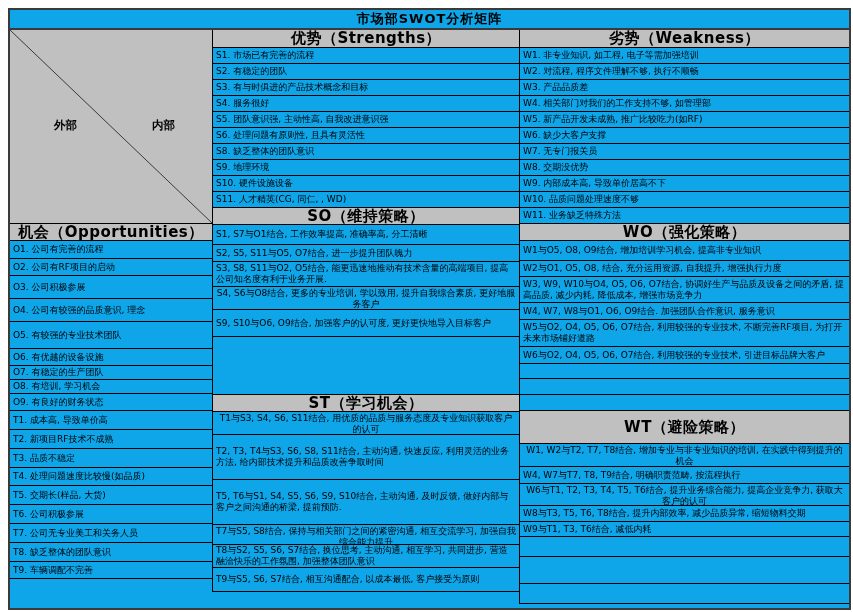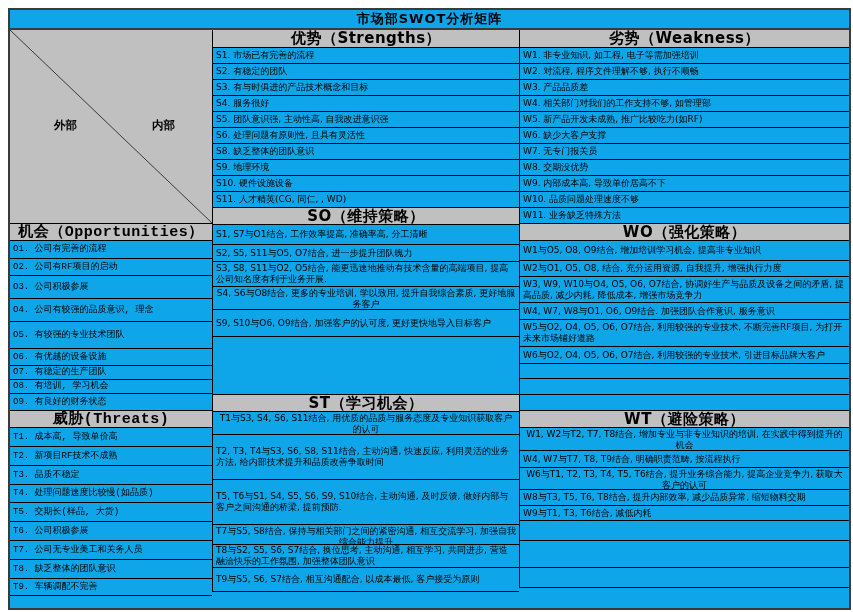--- a/index.html
+++ b/index.html
@@ -2,21 +2,21 @@
 <html><head>
 <meta charset="utf-8">
 <style>
   html,body{margin:0;padding:0;background:#fff;width:853px;height:612px;
     font-family:"DejaVu Sans",sans-serif;color:#000;}
   .wrap{position:absolute;left:8px;top:8px;width:839px;border:2px solid #3a3a3a;background:#0ea5e9;}
   .titlebar{height:18px;line-height:18px;text-align:center;font-weight:bold;font-size:13px;
     border-bottom:2px solid #3a3a3a;letter-spacing:1px;}
   .grid{display:flex;height:578px;align-items:flex-start;}
   .col{display:flex;flex-direction:column;box-sizing:border-box;}
-  .col1{width:202px;font-family:Liberation Mono, monospace;}
+  .col1{width:202px;}
   .col2{width:307px;border-left:1px solid #000;}
   .col3{width:330px;border-left:1px solid #000;}
   .cell{box-sizing:border-box;border-bottom:1px solid #000;padding:1px 3px;overflow:hidden;
     font-size:9px;line-height:11px;display:flex;align-items:center;word-break:break-all;}
   .clip{align-items:flex-start;text-align:center;}
   .hdr{background:#c0c0c0;font-weight:bold;justify-content:center;text-align:center;
     font-size:15px;letter-spacing:0.5px;overflow:hidden;}
   .corner{position:relative;height:194px;background:#c0c0c0;border-bottom:1px solid #000;
     box-sizing:border-box;}
   .corner svg{position:absolute;left:0;top:0;}
@@ -42,21 +42,20 @@
       <div class="cell hdr" style="height:17px">机会（Opportunities）</div>
       <div class="cell" style="height:18px">O1. 公司有完善的流程</div>
       <div class="cell" style="height:17px">O2. 公司有RF项目的启动</div>
       <div class="cell" style="height:23px">O3. 公司积极参展</div>
       <div class="cell" style="height:23px">O4. 公司有较强的品质意识, 理念</div>
       <div class="cell" style="height:27px">O5. 有较强的专业技术团队</div>
       <div class="cell" style="height:17px">O6. 有优越的设备设施</div>
       <div class="cell" style="height:14px">O7. 有稳定的生产团队</div>
       <div class="cell" style="height:14px">O8. 有培训, 学习机会</div>
       <div class="cell" style="height:17px">O9. 有良好的财务状态</div>
-      <div class="cell hdr" style="height:17px">威胁(Threats)</div>
       <div class="cell" style="height:19px">T1. 成本高, 导致单价高</div>
       <div class="cell" style="height:19px">T2. 新项目RF技术不成熟</div>
       <div class="cell" style="height:19px">T3. 品质不稳定</div>
       <div class="cell" style="height:18px">T4. 处理问题速度比较慢(如品质)</div>
       <div class="cell" style="height:19px">T5. 交期长(样品, 大货)</div>
       <div class="cell" style="height:19px">T6. 公司积极参展</div>
       <div class="cell" style="height:19px">T7. 公司无专业美工和关务人员</div>
       <div class="cell" style="height:19px">T8. 缺乏整体的团队意识</div>
       <div class="cell" style="height:17px">T9. 车辆调配不完善</div>
     </div>
@@ -105,21 +104,21 @@
       <div class="cell hdr" style="height:17px">WO（强化策略）</div>
       <div class="cell" style="height:20px">W1与O5, O8, O9结合, 增加培训学习机会, 提高非专业知识</div>
       <div class="cell" style="height:16px">W2与O1, O5, O8, 结合, 充分运用资源, 自我提升, 增强执行力度</div>
       <div class="cell" style="height:26px">W3, W9, W10与O4, O5, O6, O7结合, 协调好生产与品质及设备之间的矛盾, 提高品质, 减少内耗, 降低成本, 增强市场竞争力</div>
       <div class="cell" style="height:17px">W4, W7, W8与O1, O6, O9结合. 加强团队合作意识, 服务意识</div>
       <div class="cell" style="height:27px">W5与O2, O4, O5, O6, O7结合, 利用较强的专业技术, 不断完善RF项目, 为打开未来市场铺好道路</div>
       <div class="cell" style="height:17px">W6与O2, O4, O5, O6, O7结合, 利用较强的专业技术, 引进目标品牌大客户</div>
       <div class="cell" style="height:15px"></div>
       <div class="cell" style="height:16px"></div>
       <div class="cell" style="height:16px"></div>
-      <div class="cell hdr" style="height:17px">WT（避险策略）</div>
+      <div class="cell hdr" style="height:33px">WT（避险策略）</div>
       <div class="cell clip" style="height:23px">W1, W2与T2, T7, T8结合, 增加专业与非专业知识的培训, 在实践中得到提升的机会</div>
       <div class="cell" style="height:17px">W4, W7与T7, T8, T9结合, 明确职责范畴, 按流程执行</div>
       <div class="cell clip" style="height:22px">W6与T1, T2, T3, T4, T5, T6结合, 提升业务综合能力, 提高企业竞争力, 获取大客户的认可</div>
       <div class="cell" style="height:16px">W8与T3, T5, T6, T8结合, 提升内部效率, 减少品质异常, 缩短物料交期</div>
       <div class="cell" style="height:15px">W9与T1, T3, T6结合, 减低内耗</div>
       <div class="cell" style="height:20px"></div>
       <div class="cell" style="height:27px"></div>
       <div class="cell" style="height:20px"></div>
     </div>
 

